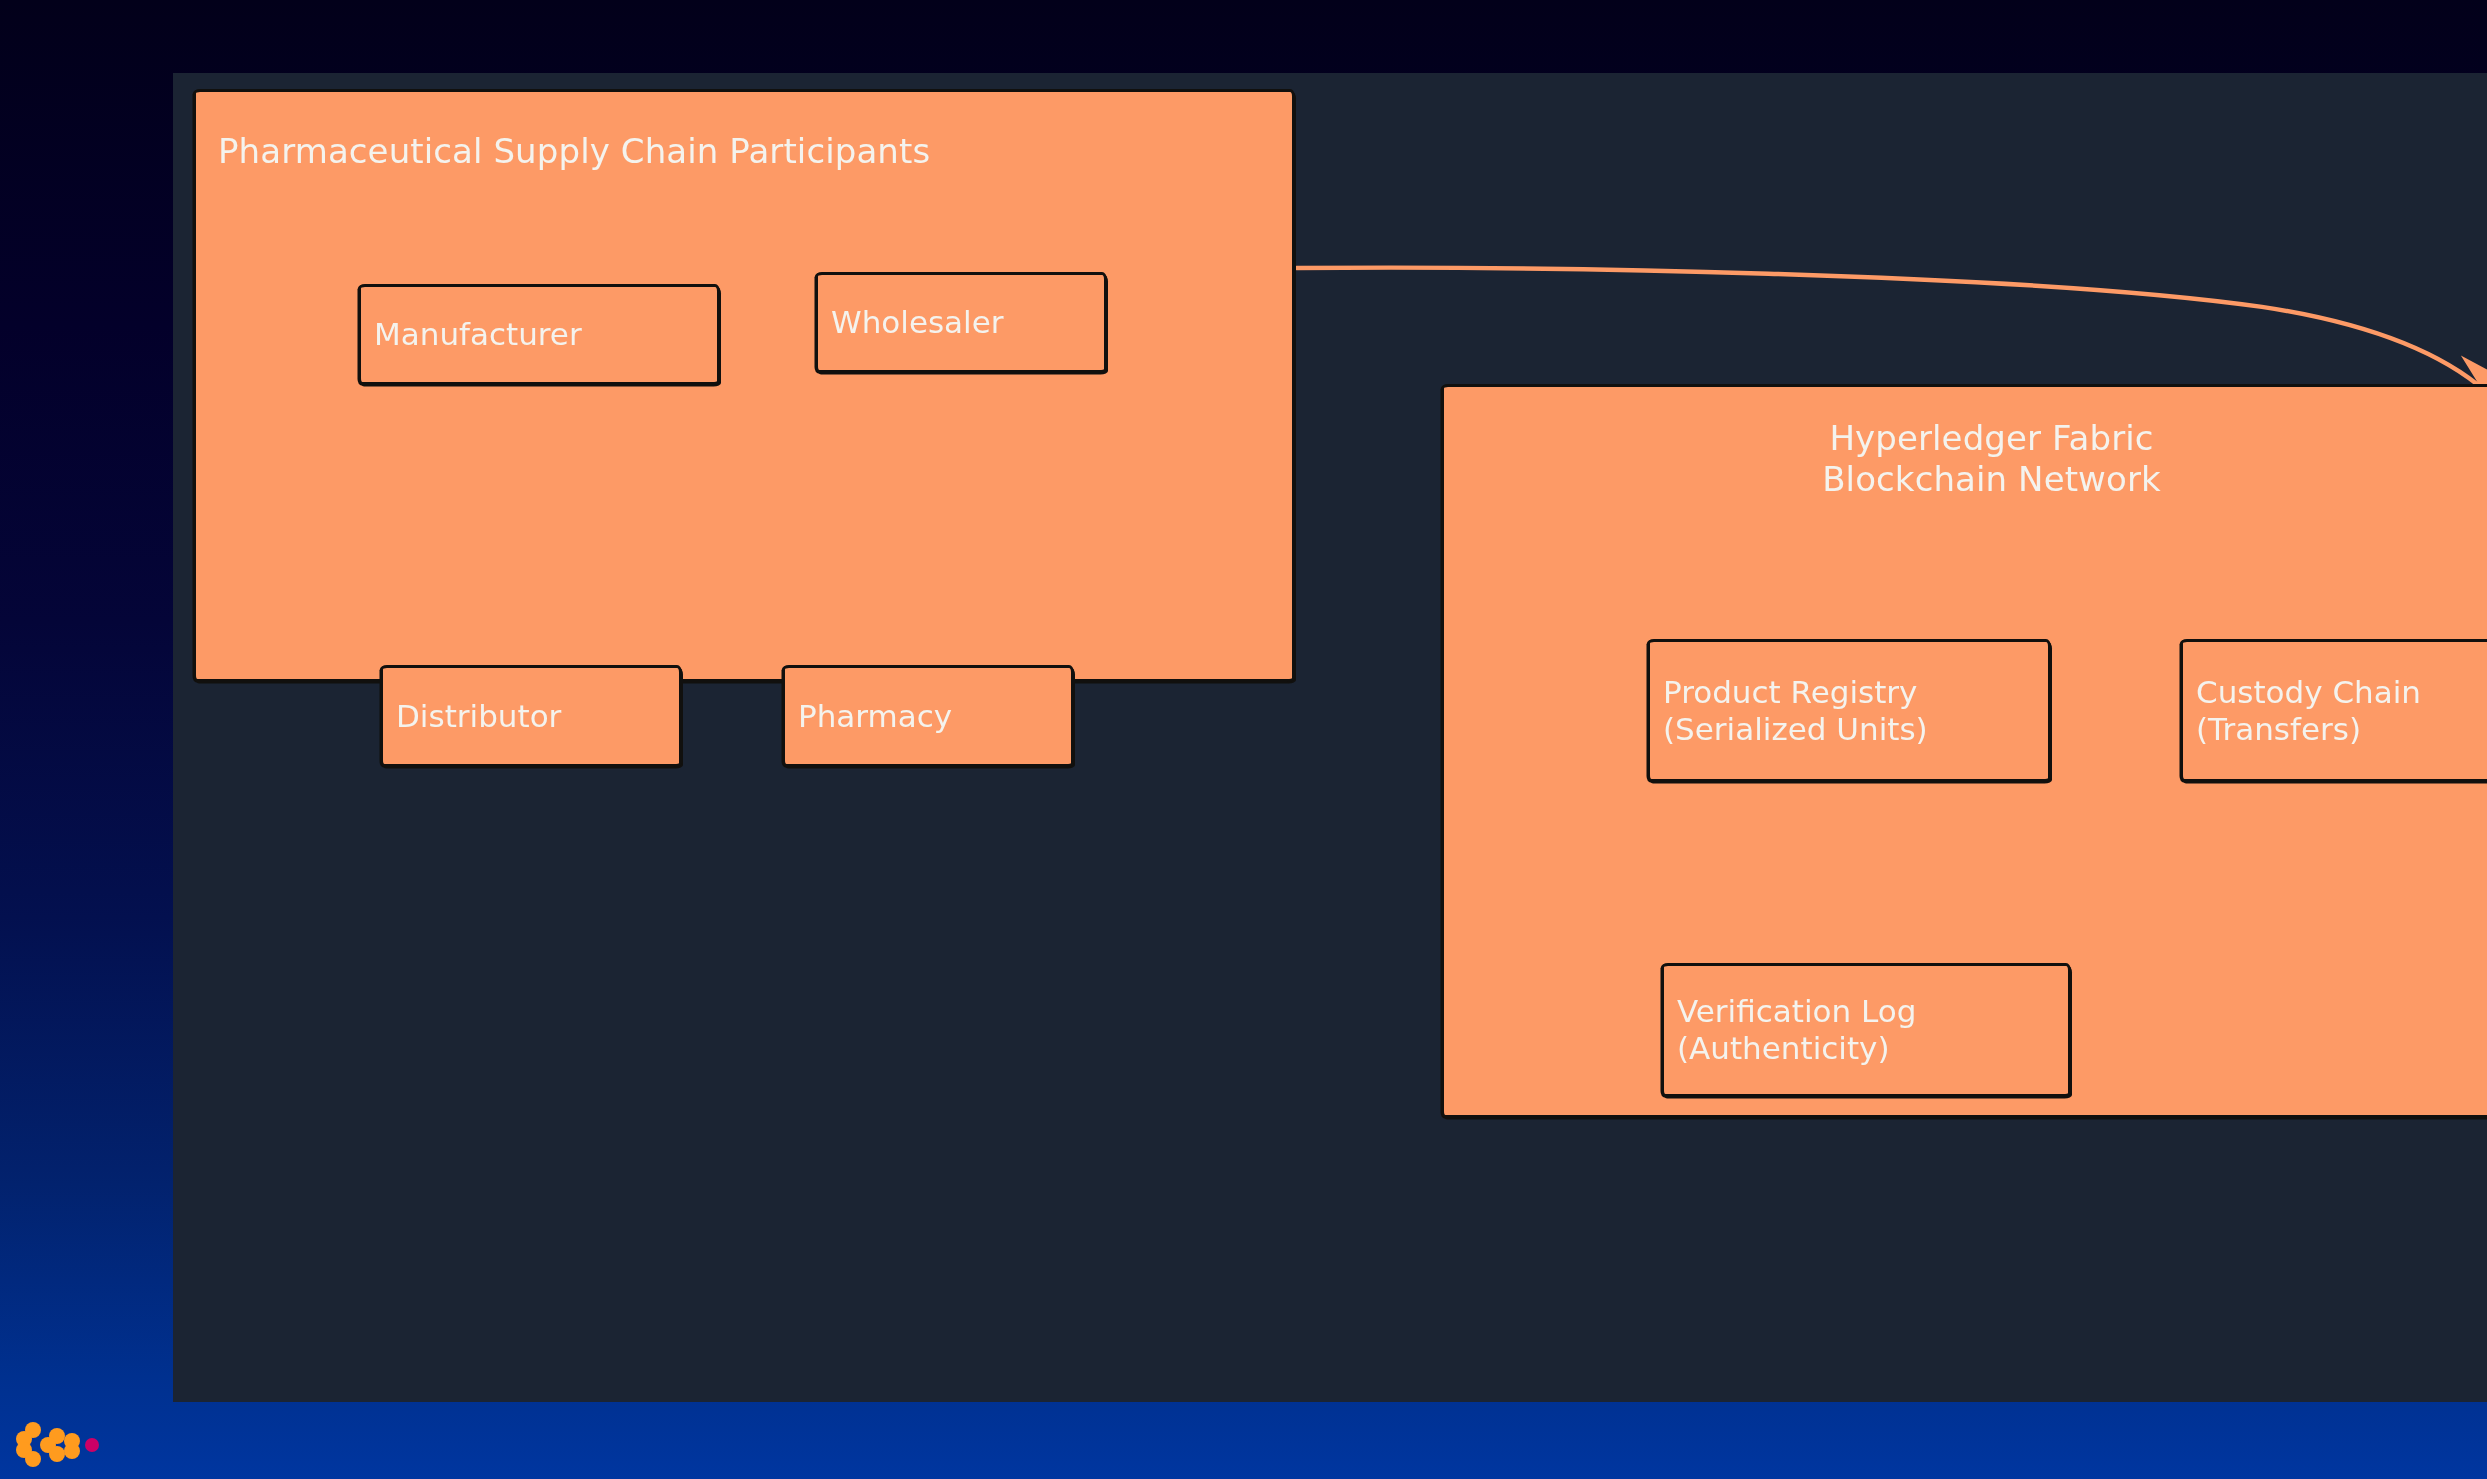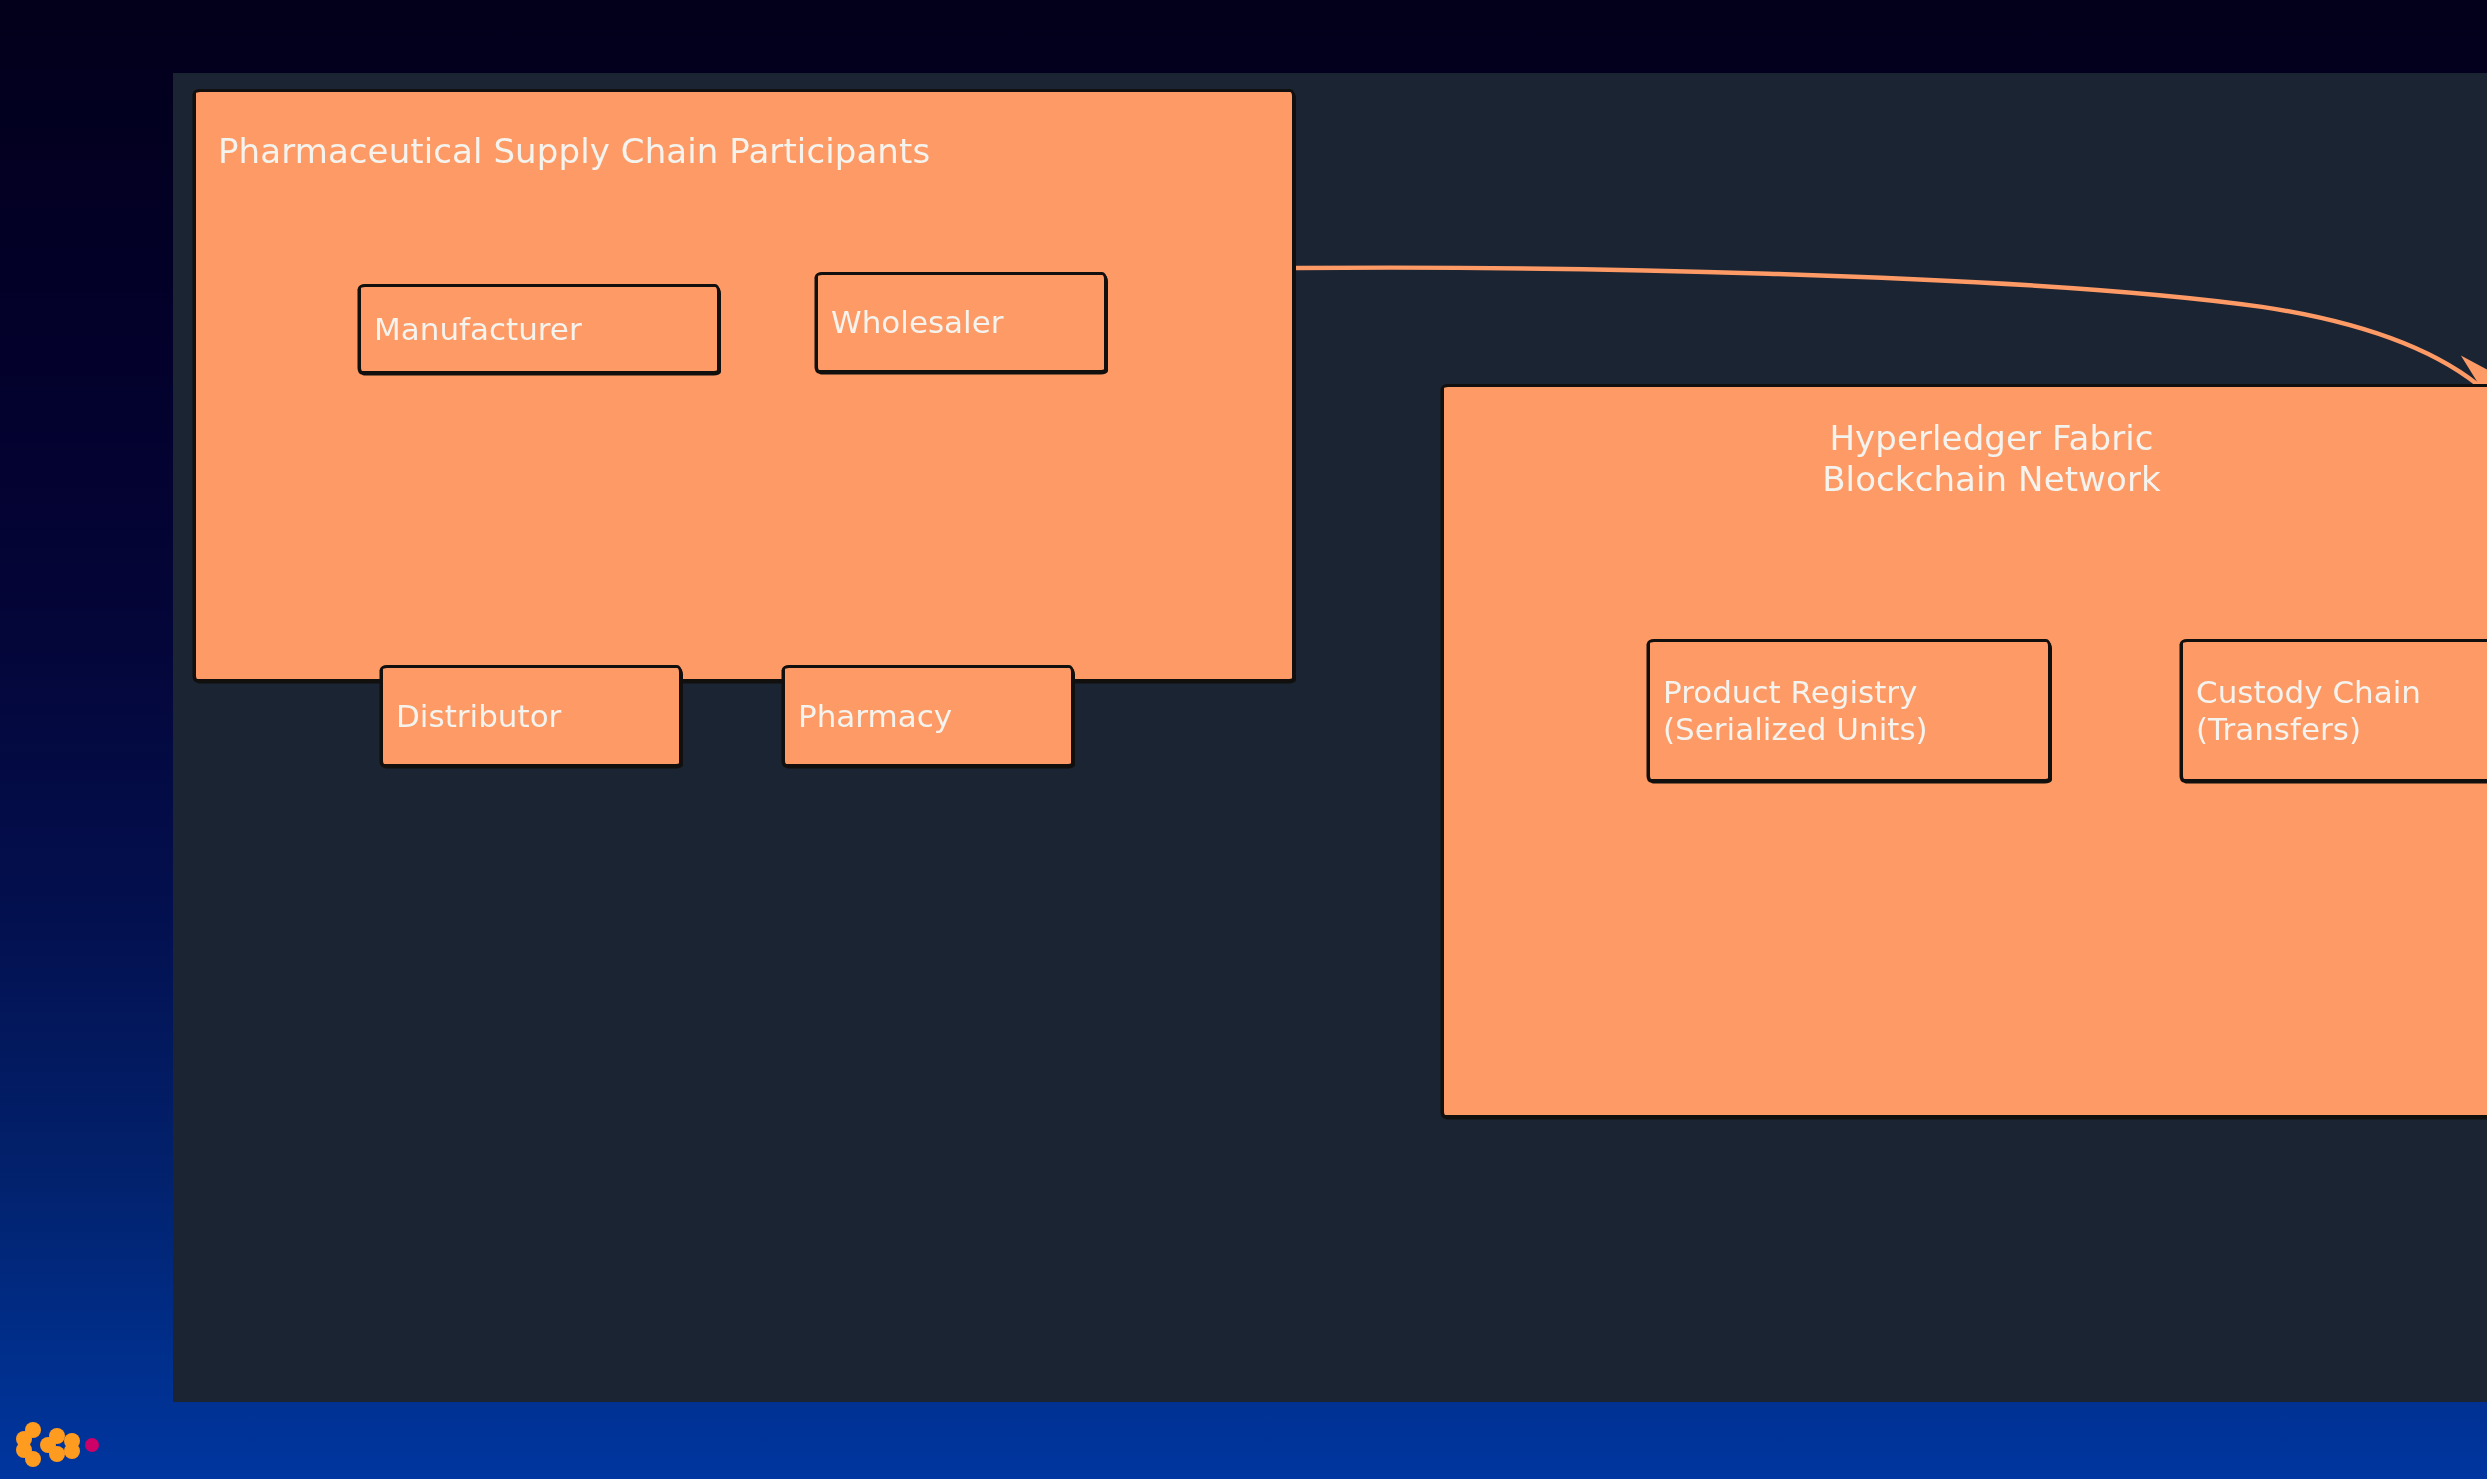--- a/index.html
+++ b/index.html
@@ -53,21 +53,21 @@
     color:#f4f3ee;
     font-family:"DejaVu Sans", sans-serif;
     font-weight:400;
   }
   #fabric-group .group-title { text-align:center; }
 
   
   .leaf { font-size:31px; align-items:center; }
   .leaf .txt { display:block; padding:0 13px; }
 
-  #n-manufacturer { left:185px;  top:211px;  width:362px; height:90px; }
+  #n-manufacturer { left:185px;  top:211px;  width:362px; height:101px; }
   #n-wholesaler   { left:642px; top:199px;  width:292px; height:101px; }
   #n-distributor  { left:207px;  top:592px; width:302px; height:102px; }
   #n-pharmacy     { left:609px; top:592px; width:292px; height:102px; }
 
   #n-product-registry { left:1474px; top:566px; width:404px; height:143px; }
   #n-custody-chain    { left:2007px; top:566px; width:386px; height:143px; }
   #n-verification-log { left:1488px; top:890px; width:410px; height:134px; }
   .leaf.left-txt { align-items:center; }
 
   
@@ -144,20 +144,24 @@
   <div class="node sketch-border leaf left-txt" id="n-product-registry">
     <span class="txt">Product Registry
 (Serialized Units)</span>
   </div>
 
   <div class="node sketch-border leaf left-txt" id="n-custody-chain">
     <span class="txt">Custody Chain
 (Transfers)</span>
   </div>
 
+  <div class="node sketch-border leaf left-txt" id="n-verification-log">
+    <span class="txt">Verification Log
+(Authenticity)</span>
+  </div>
 
 </div>
 
 <div id="logo">
   <span class="px" style="left:16px; top:2px;  width:16px;height:16px;background:#ff9b1e;"></span>
   <span class="px" style="left:7px; top:11px; width:16px;height:16px;background:#ff9b1e;"></span>
   <span class="px" style="left:7px; top:22px; width:16px;height:16px;background:#ff9b1e;"></span>
   <span class="px" style="left:16px; top:31px; width:16px;height:16px;background:#ff9b1e;"></span>
   <span class="px" style="left:40px; top:8px; width:16px;height:16px;background:#ff9b1e;"></span>
   <span class="px" style="left:31px; top:17px; width:16px;height:16px;background:#ff9b1e;"></span>

